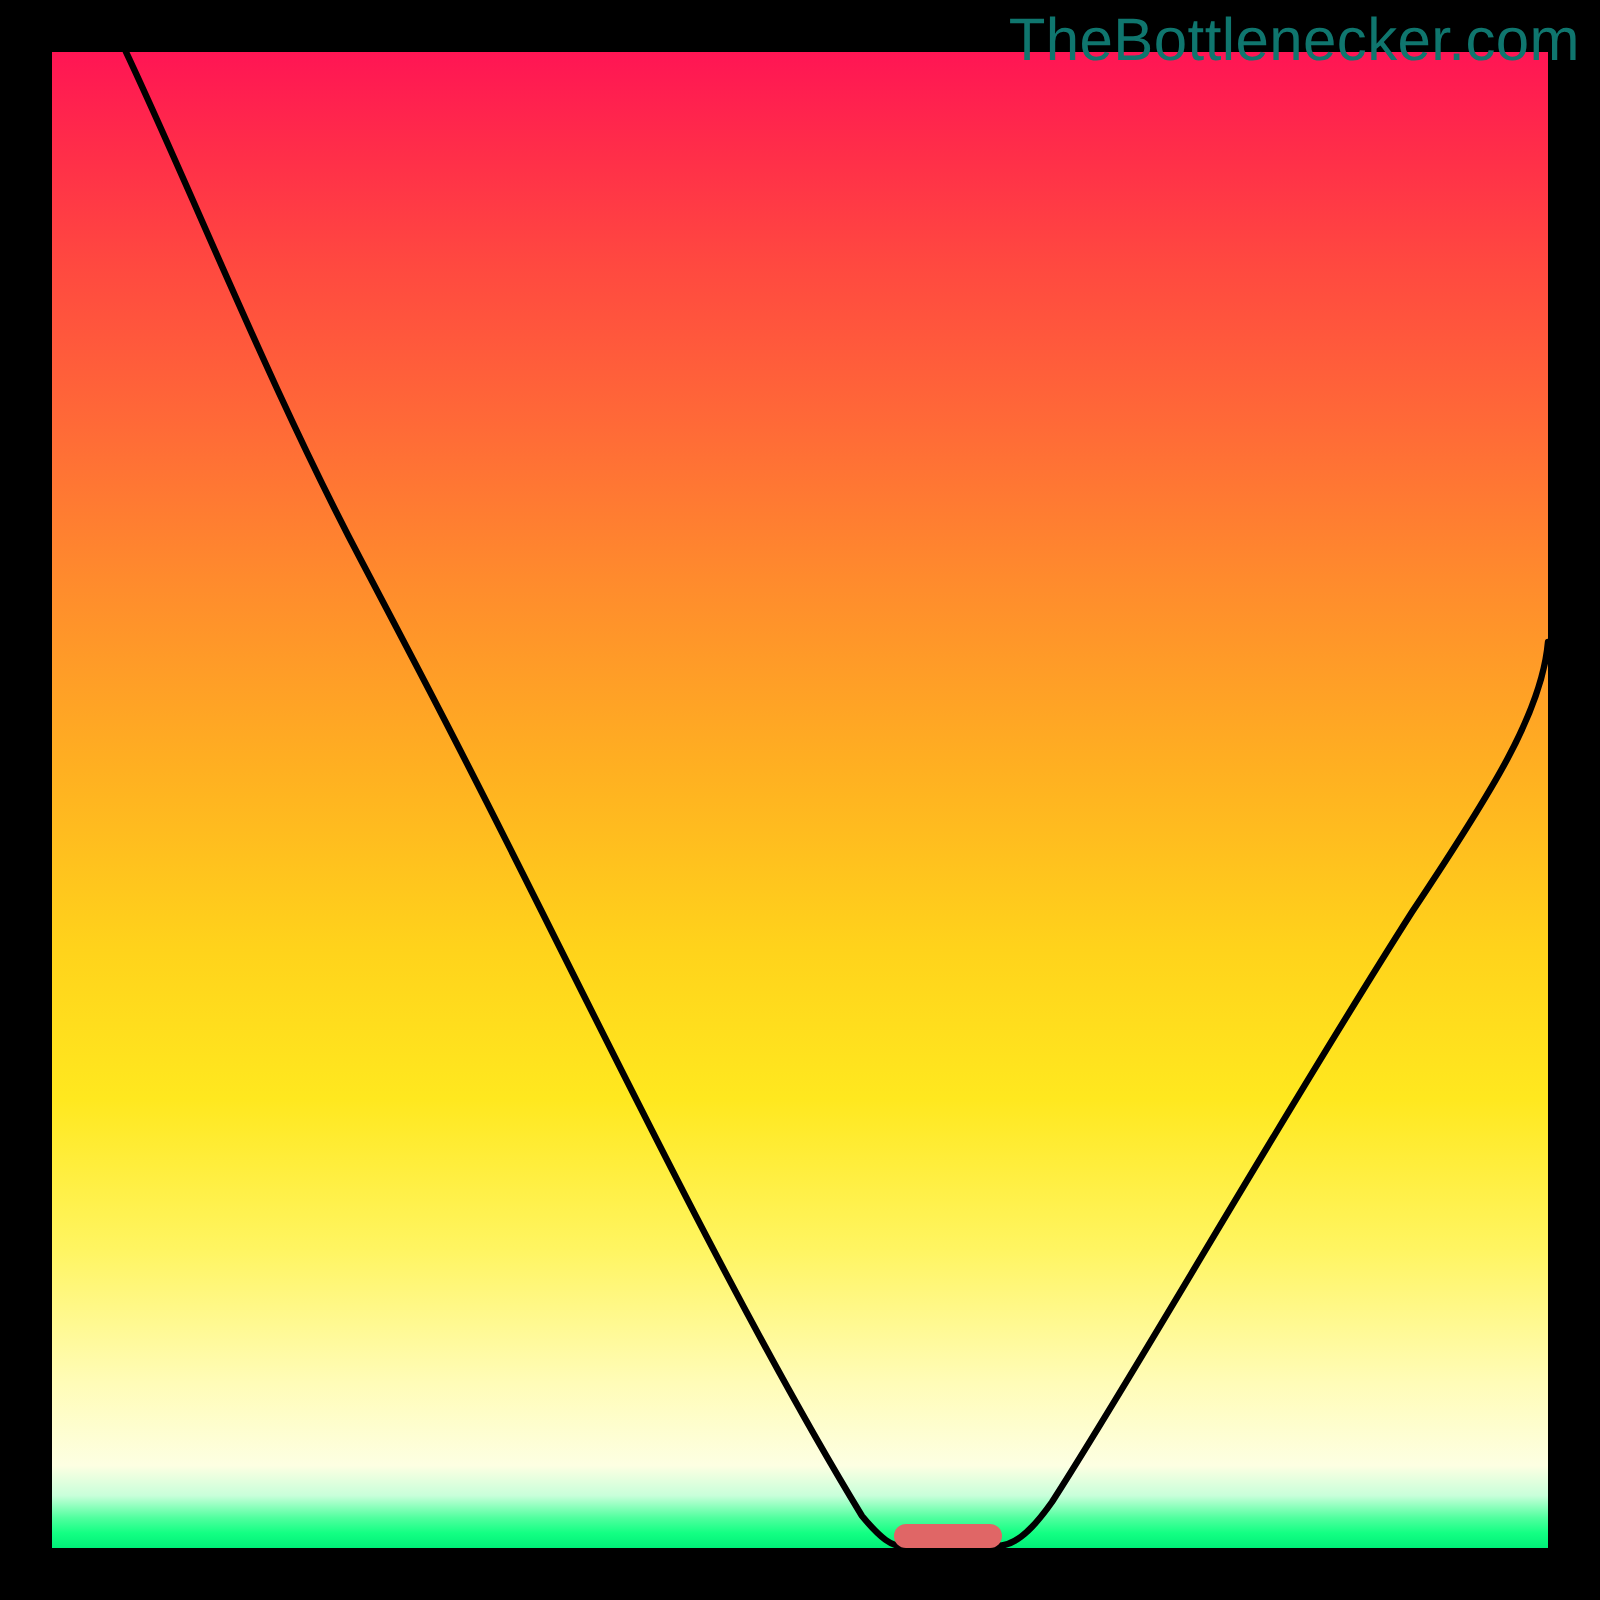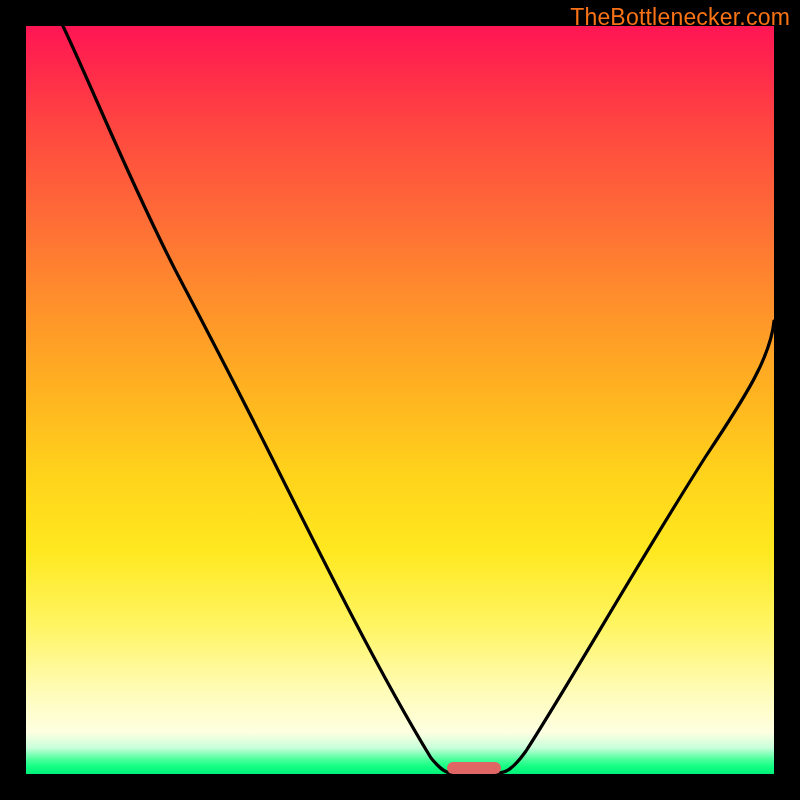--- a/index.html
+++ b/index.html
@@ -40,22 +40,22 @@
       #c8ffda 96.5%,
       #4fff9e 98%,
       #13ff83 99%,
       #00ef78 100%
     );
   }
   .watermark {
     position: absolute;
     top: 4px;
     right: 10px;
-    color: #f97316;
-    font-size: 23px;
+    color: #0f766e;
+    font-size: 30px;
     letter-spacing: 0.2px;
     font-weight: 400;
     white-space: nowrap;
   }
   .curve {
     position: absolute;
     left: 26px;
     top: 26px;
     width: 748px;
     height: 748px;

